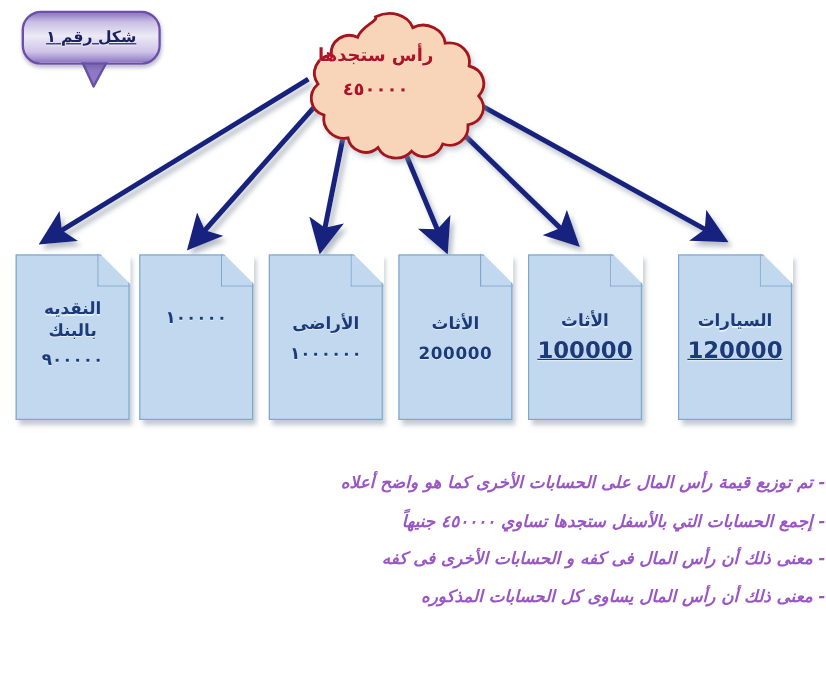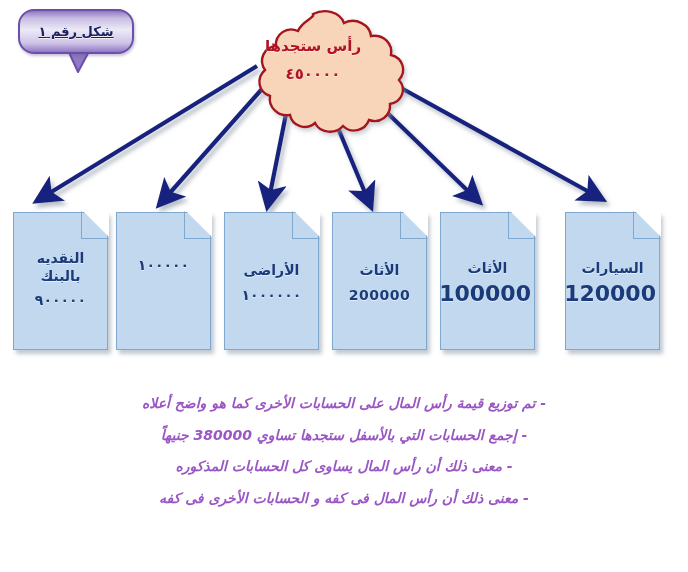--- a/index.html
+++ b/index.html
@@ -70,26 +70,26 @@
     background:transparent;
     clip-path:polygon(0 0,0 100%,100% 100%);
   }
   .card-text{
     position:absolute;left:4px;right:4px;top:38px;
     text-align:center;color:#1b3a79;font-weight:700;
     text-shadow:0 1px 0 rgba(255,255,255,.55);
   }
   .card-name{font-size:14px;line-height:1.25;}
   .card-amount{font-size:14px;margin-top:7px;letter-spacing:.5px;}
-  .card-amount.latin{font-size:22px;margin-top:3px;letter-spacing:0;}
+  .card-amount.latin{font-size:19px;margin-top:3px;letter-spacing:0;text-decoration:underline;}
 
   
   .notes{
     position:absolute;left:0;top:388px;width:688px;z-index:4;
-    text-align:center;
+    text-align:right;
   }
   .note{
     color:#9a56c4;font-size:14px;font-weight:700;
     font-style:italic;
     line-height:1.05;
     padding:8px 0 9px 0;
     text-shadow:0 1px 1px rgba(255,255,255,.7);
     white-space:nowrap;
   }
 </style>
@@ -212,18 +212,18 @@
       <div class="card-text" style="top:48px">
         <div class="card-name">السيارات</div>
         <div class="card-amount latin">120000</div>
       </div>
     </div>
 
   </div>
 
   <div class="notes">
     <div class="note">- تم توزيع قيمة رأس المال على الحسابات الأخرى كما هو واضح أعلاه</div>
-    <div class="note">- إجمع الحسابات التي بالأسفل ستجدها تساوي 380000 جنيهاً</div>
+    <div class="note">- إجمع الحسابات التي بالأسفل ستجدها تساوي ٤٥٠٠٠٠ جنيهاً</div>
+    <div class="note">- معنى ذلك أن رأس المال فى كفه و الحسابات الأخرى فى كفه</div>
     <div class="note">- معنى ذلك أن رأس المال يساوى كل الحسابات المذكوره</div>
-    <div class="note">- معنى ذلك أن رأس المال فى كفه و الحسابات الأخرى فى كفه</div>
   </div>
 
 </div>
 
 </body></html>

